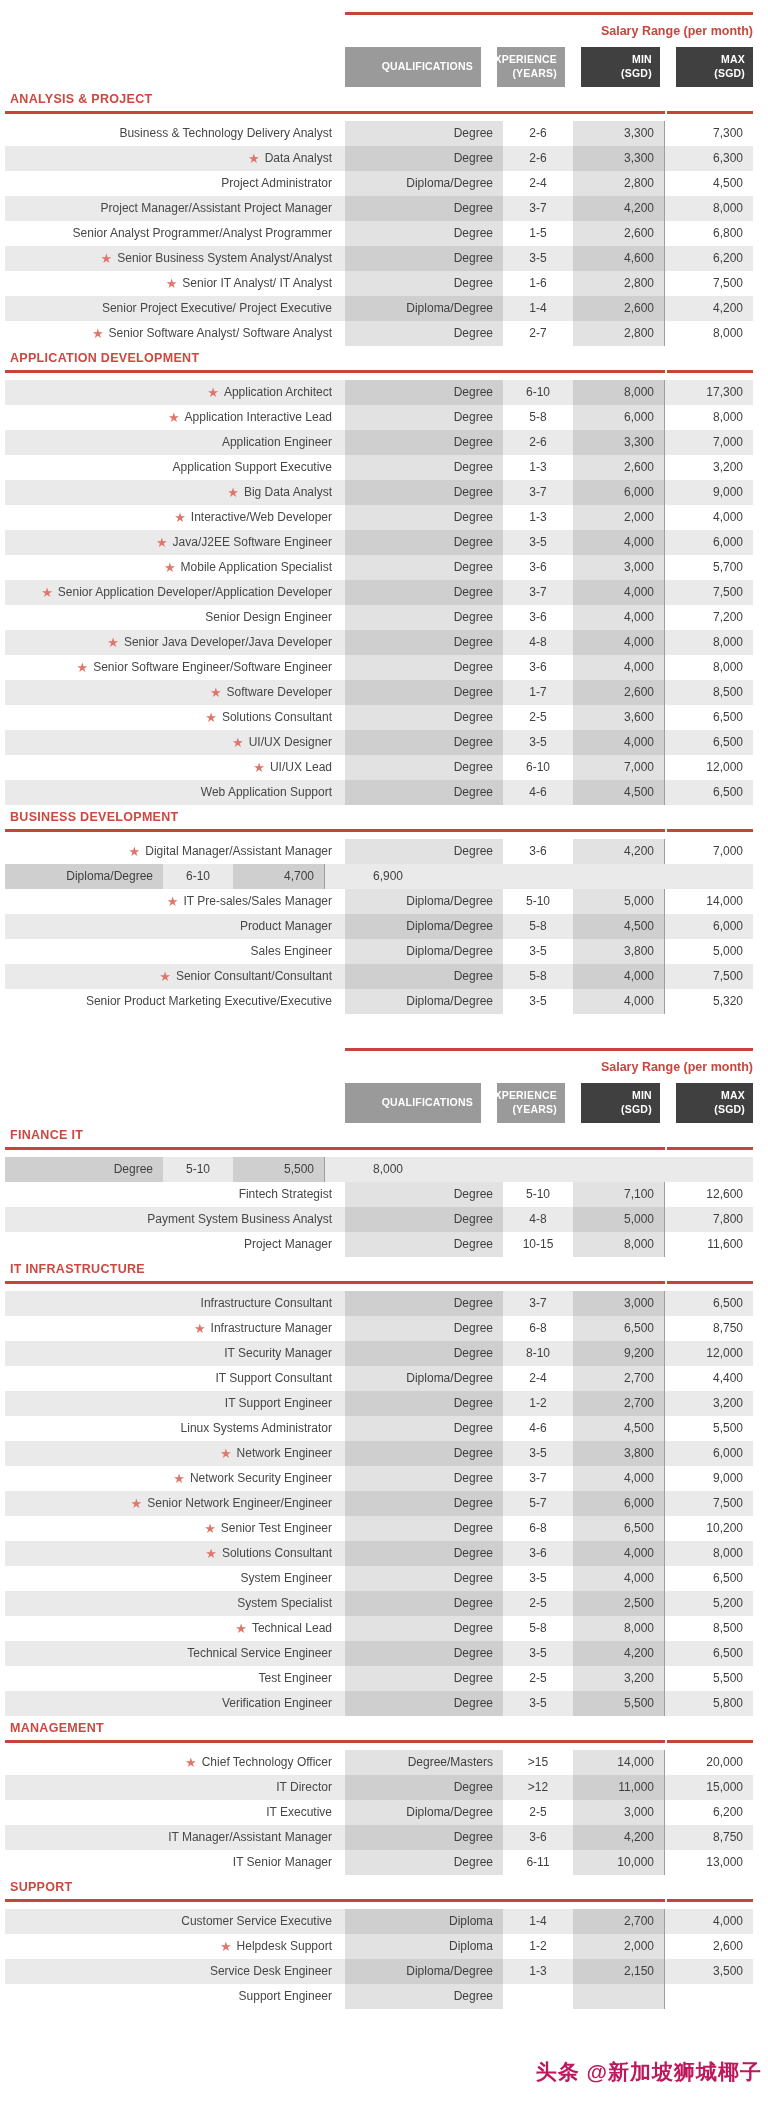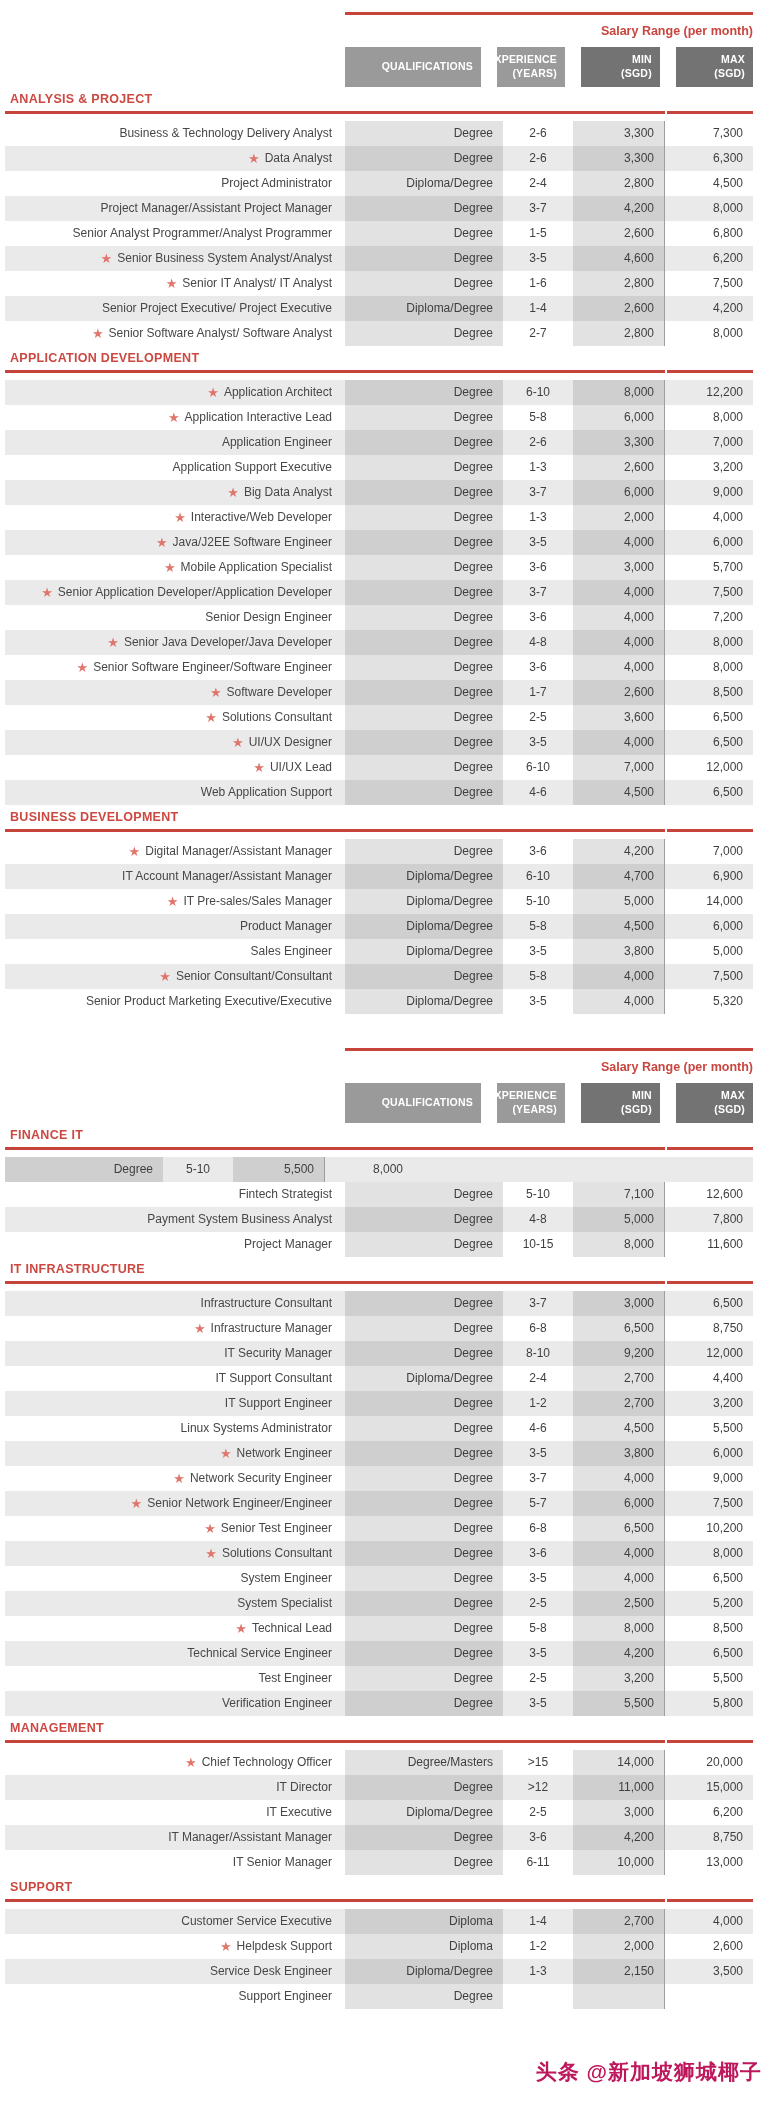--- a/index.html
+++ b/index.html
@@ -10,21 +10,21 @@
   
   .table-block{margin-bottom:34px;}
   .thead{margin-left:345px;width:408px;}
   .red-topline{height:3px;background:#c7443d;margin-bottom:9px;}
   .salary-range{text-align:right;color:#c9463f;font-weight:bold;font-size:12.5px;margin-bottom:9px;}
   .hband{display:flex;gap:16px;}
   .hcell{color:#fff;font-weight:bold;font-size:10.5px;height:40px;box-sizing:border-box;
          display:flex;flex-direction:column;justify-content:center;align-items:flex-end;
          padding-right:8px;text-align:right;line-height:1.3;letter-spacing:.2px;}
   .hcell.light{background:#9a9a9a;}
-  .hcell.dark{background:#737373;}
+  .hcell.dark{background:#404040;}
   .hc-qual{width:156px;}
   .hc-exp{width:68px;}
   .hc-min{width:90px;}
   .hc-max{width:88px;}
 
   
   .section{margin-top:5px;}
   .section:first-of-type{margin-top:18px;}
   .sec-title{color:#cc4841;font-weight:bold;font-size:12.5px;margin:0 0 5px 10px;letter-spacing:.3px;}
   .sec-line{height:3px;background:#c7443d;margin:0 15px 7px 5px;position:relative;}
@@ -174,21 +174,21 @@
           </div>
           <div class="rows">
             <div class="row gray">
               <div class="c-title">
                 <span class="star">★</span>
                 <span>Application Architect</span>
               </div>
               <div class="c-qual">Degree</div>
               <div class="c-exp">6-10</div>
               <div class="c-min">8,000</div>
-              <div class="c-max">12,200</div>
+              <div class="c-max">17,300</div>
             </div>
             <div class="row">
               <div class="c-title">
                 <span class="star">★</span>
                 <span>Application Interactive Lead</span>
               </div>
               <div class="c-qual">Degree</div>
               <div class="c-exp">5-8</div>
               <div class="c-min">6,000</div>
               <div class="c-max">8,000</div>
@@ -351,23 +351,20 @@
               <div class="c-title">
                 <span class="star">★</span>
                 <span>Digital Manager/Assistant Manager</span>
               </div>
               <div class="c-qual">Degree</div>
               <div class="c-exp">3-6</div>
               <div class="c-min">4,200</div>
               <div class="c-max">7,000</div>
             </div>
             <div class="row gray">
-              <div class="c-title">
-                <span>IT Account Manager/Assistant Manager</span>
-              </div>
               <div class="c-qual">Diploma/Degree</div>
               <div class="c-exp">6-10</div>
               <div class="c-min">4,700</div>
               <div class="c-max">6,900</div>
             </div>
             <div class="row">
               <div class="c-title">
                 <span class="star">★</span>
                 <span>IT Pre-sales/Sales Manager</span>
               </div>

